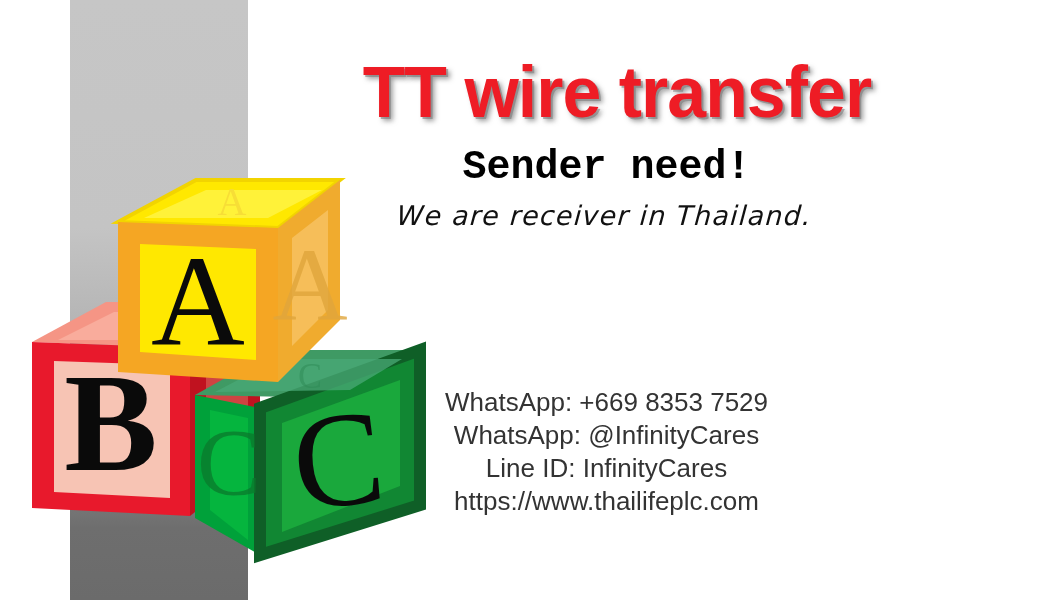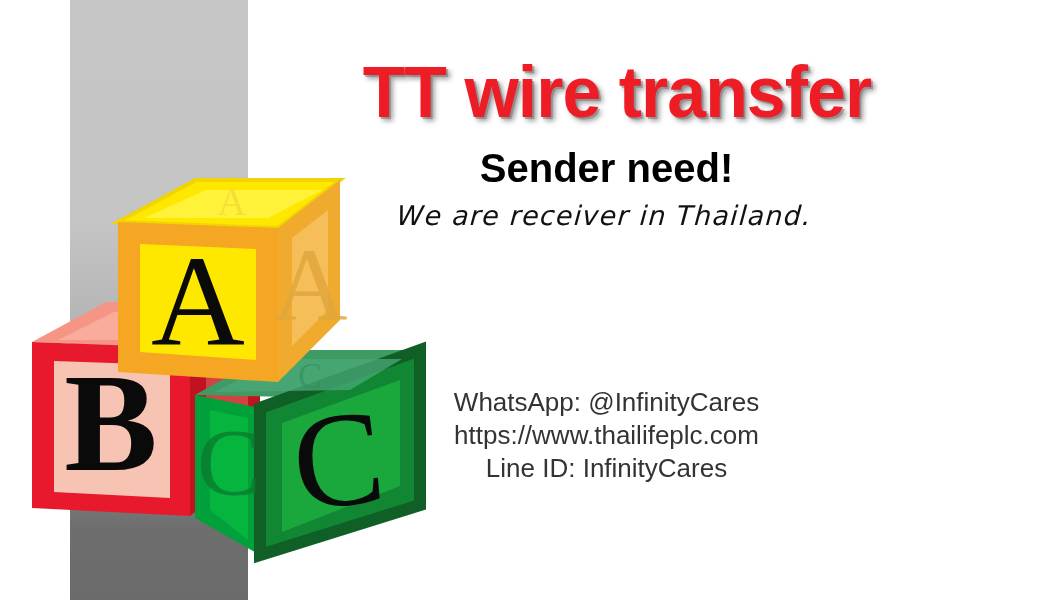--- a/index.html
+++ b/index.html
@@ -70,21 +70,21 @@
        4px 4px 5px rgba(110,110,110,.65);
     transform: scaleX(0.97);
     transform-origin: right center;
   }
 
   .subhead {
     position: absolute;
     right: 0;
     top: 146px;
     width: 100%;
-    font-family: Liberation Sans, sans-serif;
+    font-family: Liberation Mono, monospace;
     font-weight: bold;
     font-size: 40px;
     line-height: 1.1;
     color: #000000;
     white-space: nowrap;
   }
 
   .script-line {
     position: absolute;
     right: 2px;
@@ -193,19 +193,20 @@
 
   <div class="text-col">
 
     <div class="headline">TT wire transfer</div>
 
     <div class="subhead">Sender need!</div>
 
     <div class="script-line">We are receiver in Thailand.</div>
 
     <div class="contact">
+      <div class="contact-line">WhatsApp: +669 8353 7529</div>
       <div class="contact-line">WhatsApp: @InfinityCares</div>
+      <div class="contact-line">Line ID: InfinityCares</div>
       <div class="contact-line">https://www.thailifeplc.com</div>
-      <div class="contact-line">Line ID: InfinityCares</div>
     </div>
 
   </div>
 </div>
 
 </body></html>

